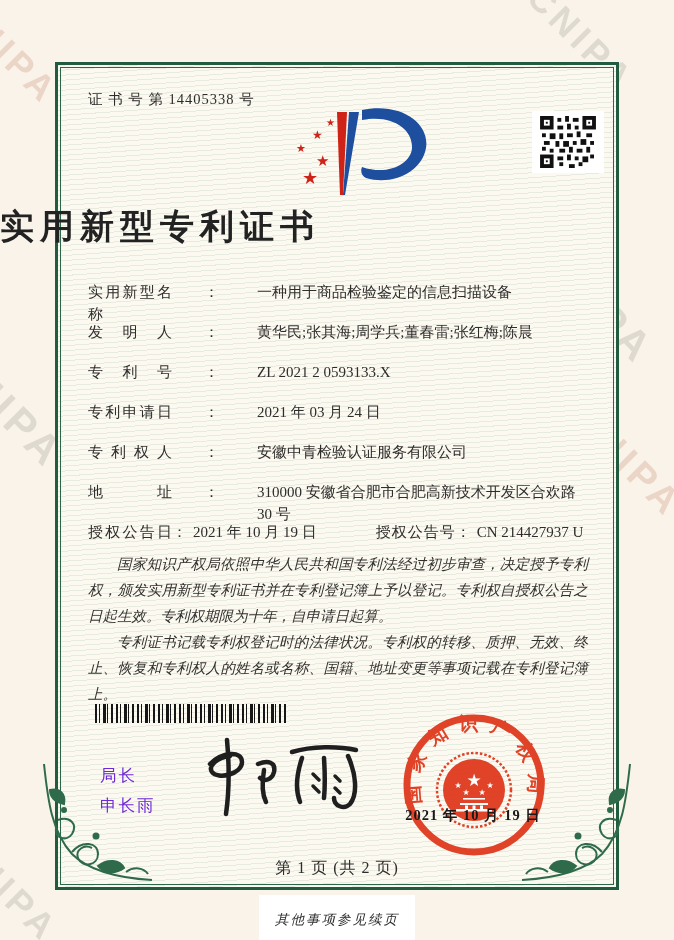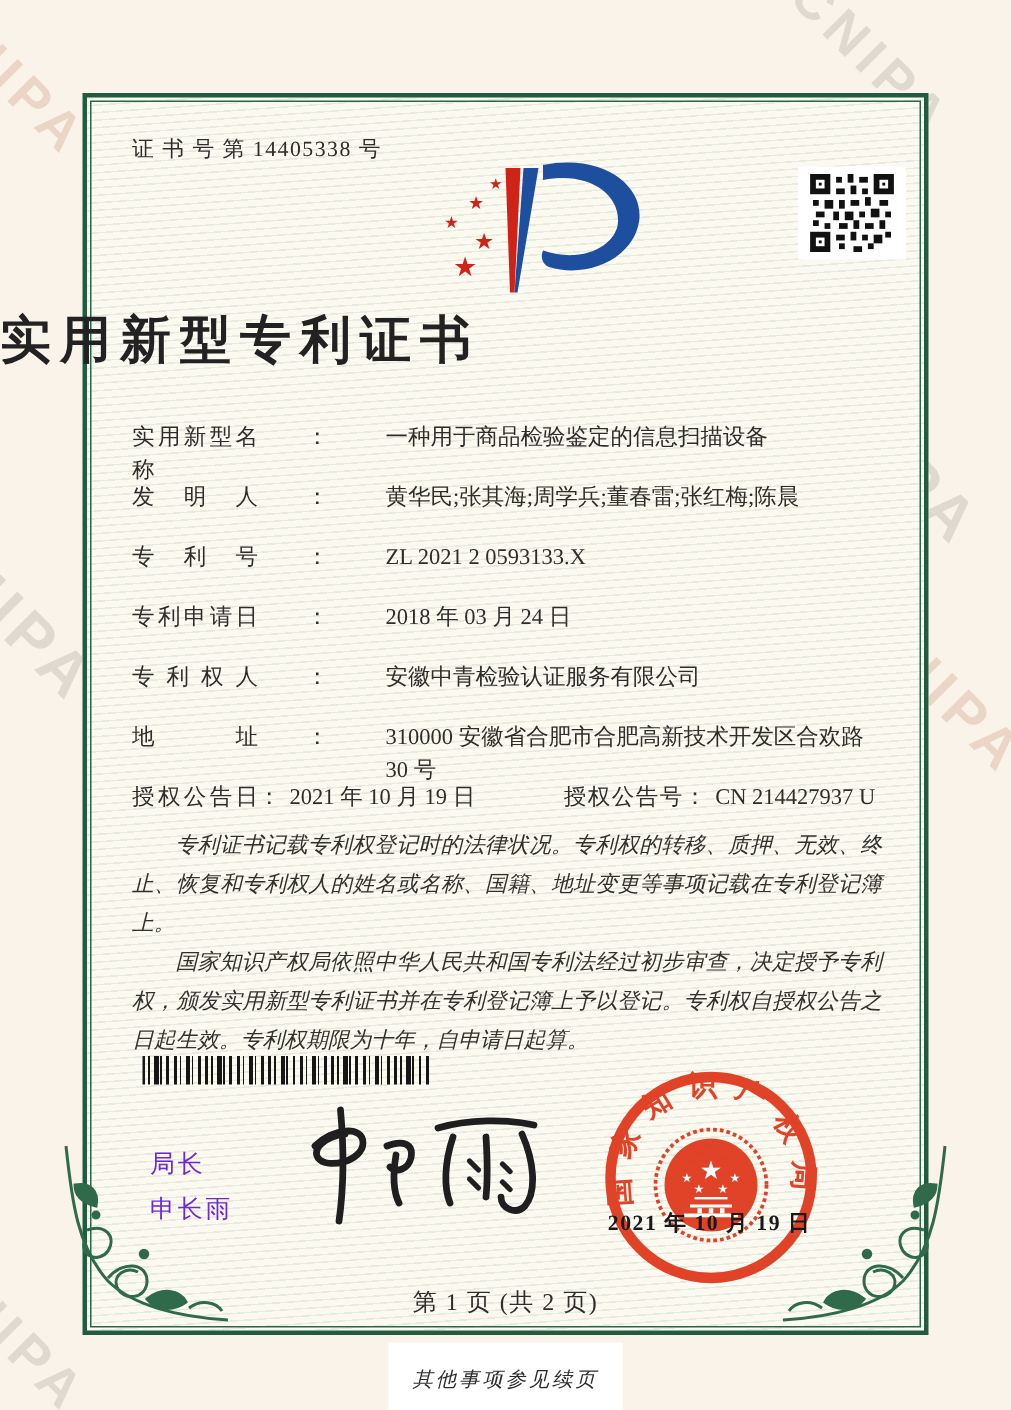--- a/index.html
+++ b/index.html
@@ -172,21 +172,21 @@
         <span class="fvalue">黄华民;张其海;周学兵;董春雷;张红梅;陈晨</span>
     </div>
     <div class="frow">
       <span class="flabel">专利号</span>
         <span class="fcolon">：</span>
         <span class="fvalue">ZL 2021 2 0593133.X</span>
     </div>
     <div class="frow">
       <span class="flabel">专利申请日</span>
         <span class="fcolon">：</span>
-        <span class="fvalue">2018 年 03 月 24 日</span>
+        <span class="fvalue">2021 年 03 月 24 日</span>
     </div>
     <div class="frow">
       <span class="flabel">专利权人</span>
         <span class="fcolon">：</span>
         <span class="fvalue">安徽中青检验认证服务有限公司</span>
     </div>
     <div class="frow">
       <span class="flabel">地址</span>
         <span class="fcolon">：</span>
         <span class="fvalue">310000 安徽省合肥市合肥高新技术开发区合欢路 30 号</span>
@@ -199,22 +199,22 @@
       </span>
       <span class="grant-right">
         <span class="flabel">授权公告号</span>
           <span class="fcolon">：</span>
           <span>CN 214427937 U</span>
       </span>
     </div>
   </div>
 
   <div class="paras">
+    <p>国家知识产权局依照中华人民共和国专利法经过初步审查，决定授予专利权，颁发实用新型专利证书并在专利登记簿上予以登记。专利权自授权公告之日起生效。专利权期限为十年，自申请日起算。</p>
     <p>专利证书记载专利权登记时的法律状况。专利权的转移、质押、无效、终止、恢复和专利权人的姓名或名称、国籍、地址变更等事项记载在专利登记簿上。</p>
-    <p>国家知识产权局依照中华人民共和国专利法经过初步审查，决定授予专利权，颁发实用新型专利证书并在专利登记簿上予以登记。专利权自授权公告之日起生效。专利权期限为十年，自申请日起算。</p>
   </div>
 
   <div class="barcode"></div>
 
   <div class="officer">
     <div>局长</div>
     <div>申长雨</div>
   </div>
 
   <div class="sig">

